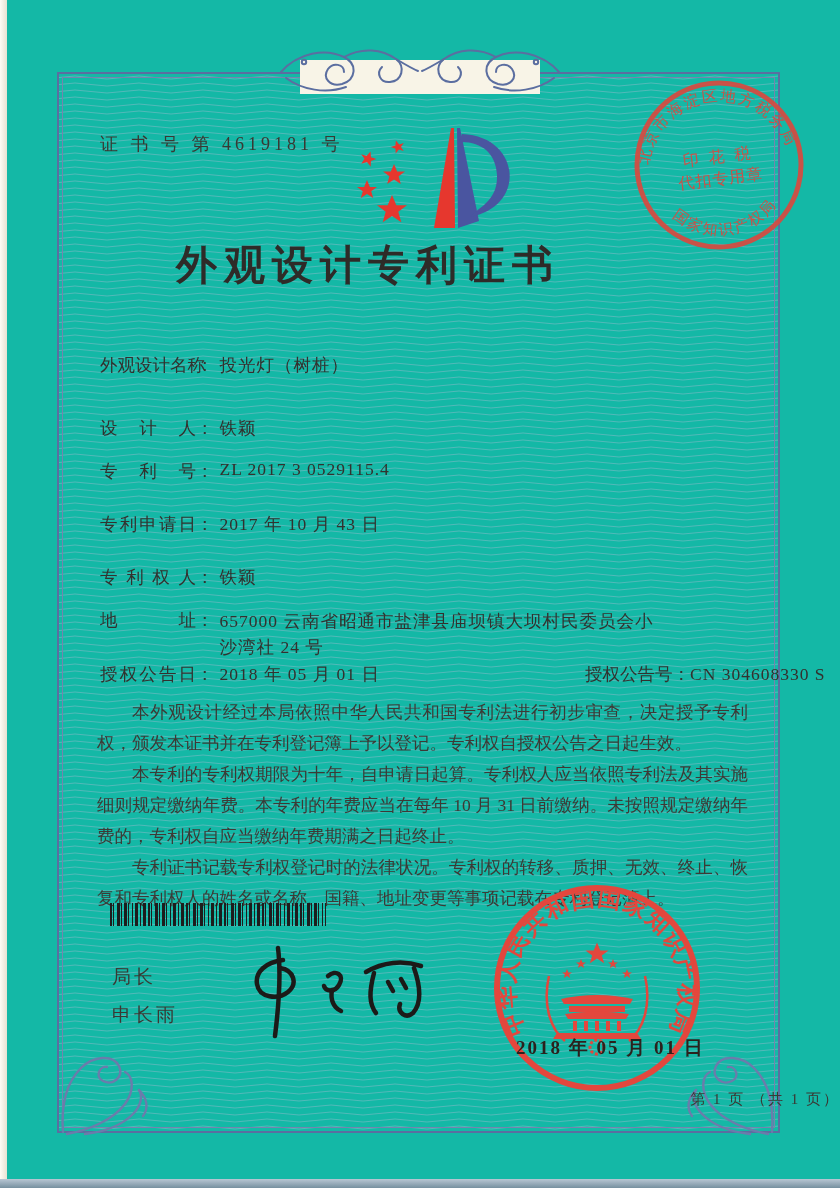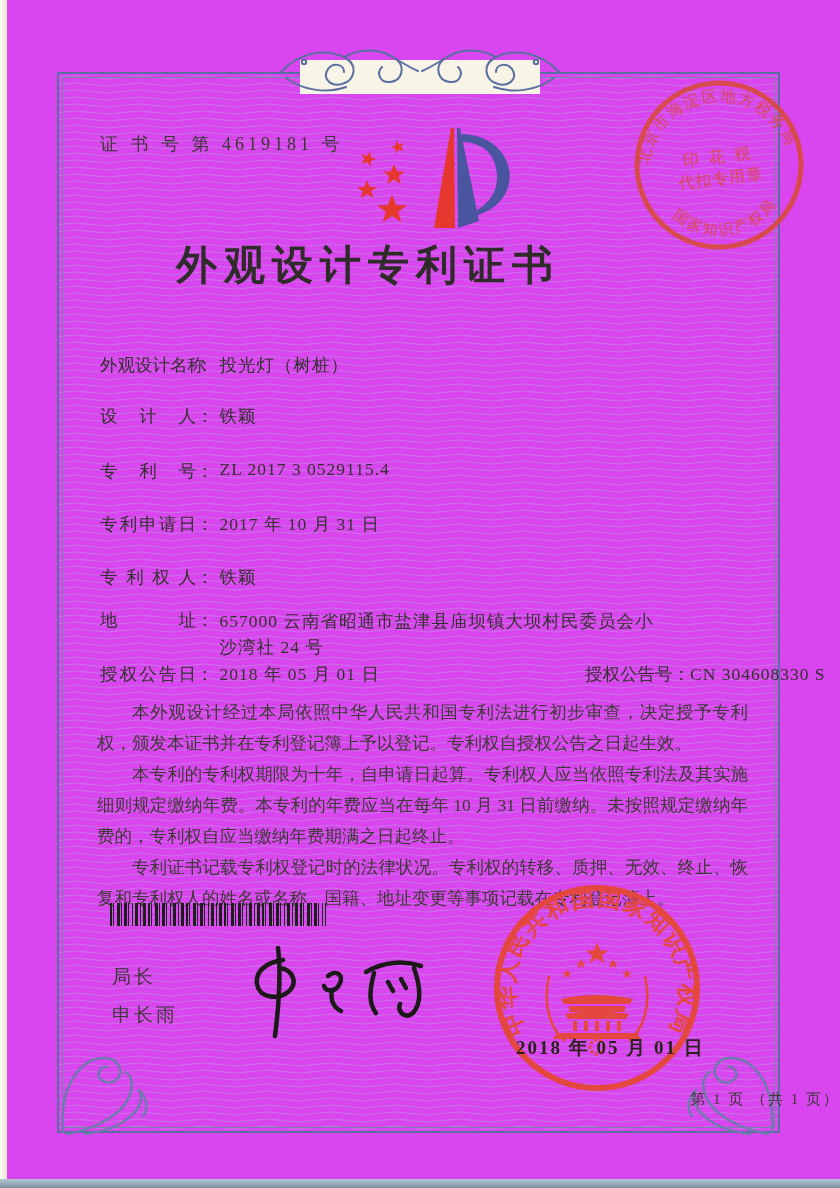--- a/index.html
+++ b/index.html
@@ -1,16 +1,16 @@
 <!DOCTYPE html>
 <html><head>
 <meta charset="utf-8">
 <style>
   html,body{margin:0;padding:0;background:#d9d5c8;}
-  #page{position:relative;width:840px;height:1188px;background:#d946ef;overflow:hidden;
+  #page{position:relative;width:840px;height:1188px;background:#14b8a6;overflow:hidden;
         font-family:"Liberation Serif",serif;color:#33312e;}
   
   .edge-left{position:absolute;left:0;top:0;bottom:0;width:7px;
              background:linear-gradient(90deg,#fdfcf6,#e7e2d2);}
   .edge-bottom{position:absolute;left:0;right:0;bottom:0;height:9px;
                background:linear-gradient(180deg,#b9c7d4,#76909f);}
   
   .frame{position:absolute;left:57px;top:72px;width:719px;height:1057px;
          border:2px solid #5b6ea0;}
   .frame-inner{position:absolute;inset:3px;border:1px solid #7484af;}
@@ -135,28 +135,28 @@
     </text>
     <text x="89" y="86" text-anchor="middle" font-size="16" fill="#d84a40" letter-spacing="3">印 花 税</text>
     <text x="89" y="108" text-anchor="middle" font-size="16" fill="#d84a40" letter-spacing="1">代扣专用章</text>
   </svg>
 
   <div class="title">外观设计专利证书</div>
 
   <div class="field-row" style="top:353px">
     <span class="flabel">外观设计名称</span><span class="fcolon">：</span><span class="fvalue">投光灯（树桩）</span>
   </div>
-  <div class="field-row" style="top:404px">
+  <div class="field-row" style="top:416px">
     <span class="flabel">设计人</span><span class="fcolon">：</span><span class="fvalue">铁颖</span>
   </div>
   <div class="field-row" style="top:459px">
     <span class="flabel">专利号</span><span class="fcolon">：</span><span class="fvalue">ZL 2017 3 0529115.4</span>
   </div>
   <div class="field-row" style="top:512px">
-    <span class="flabel">专利申请日</span><span class="fcolon">：</span><span class="fvalue">2017 年 10 月 31 日</span>
+    <span class="flabel">专利申请日</span><span class="fcolon">：</span><span class="fvalue">2017 年 10 月 43 日</span>
   </div>
   <div class="field-row" style="top:565px">
     <span class="flabel">专利权人</span><span class="fcolon">：</span><span class="fvalue">铁颖</span>
   </div>
   <div class="field-row" style="top:608px">
     <span class="flabel">地址</span><span class="fcolon">：</span><span class="fvalue-wrap">657000 云南省昭通市盐津县庙坝镇大坝村民委员会小沙湾社 24 号</span>
   </div>
   <div class="field-row" style="top:662px">
     <span class="flabel">授权公告日</span><span class="fcolon">：</span><span class="fvalue">2018 年 05 月 01 日</span>
     <span class="grant-no">

